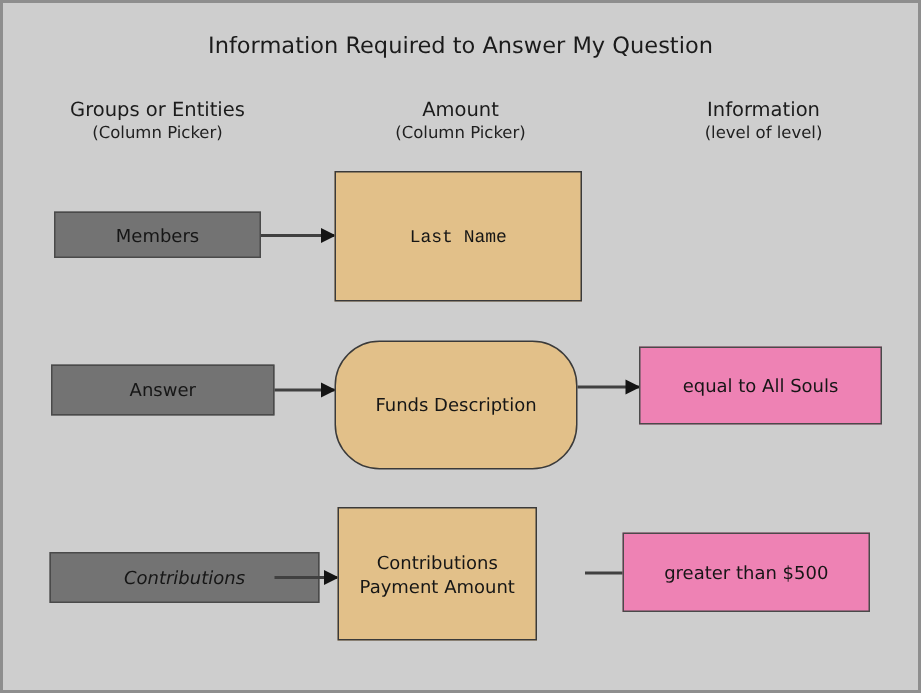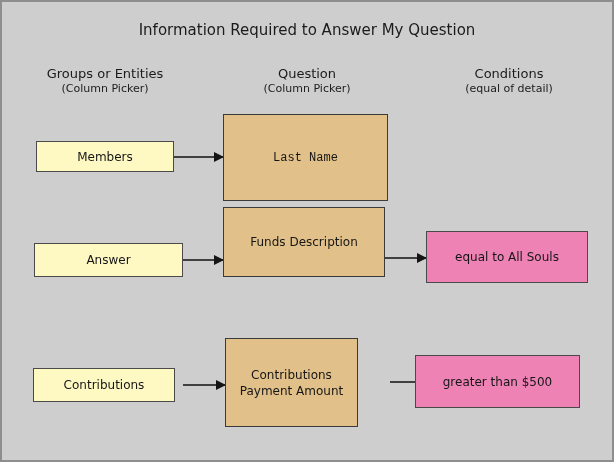--- a/index.html
+++ b/index.html
@@ -40,33 +40,33 @@
     display: flex;
     align-items: center;
     justify-content: center;
     text-align: center;
     font-size: 12px;
     line-height: 16px;
     color: #161616;
     border: 1px solid #4a4a4a;
     padding: 2px 6px;
   }
-  .entity    { background: #fef9c3; }
+  .entity    { background: #737373; }
   .columnbox { background: #e2c089; border-color: #3a3a3a; }
   .condition { background: #ee82b4; border-color: #4a4a4a; }
 
   
   .n-members   { left: 34px;  top: 139px; width: 138px; height: 31px; }
   .n-lastname  { left: 221px; top: 112px; width: 165px; height: 87px; font-family: Liberation Mono, monospace; }
   
   .n-funds     { left: 32px;  top: 241px; width: 149px; height: 34px; }
-  .n-fundsdesc { left: 221px; top: 205px; width: 162px; height: 70px; }
+  .n-fundsdesc { left: 221px; top: 225px; width: 162px; height: 86px; border-radius: 30px; }
   .n-equalto   { left: 424px; top: 229px; width: 162px; height: 52px; }
   
-  .n-contrib   { left: 31px;  top: 366px; width: 142px; height: 34px; }
+  .n-contrib   { left: 31px;  top: 366px; width: 180px; height: 34px; font-style: italic; }
   .n-contribpay{ left: 223px; top: 336px; width: 133px; height: 89px; }
   .n-greater   { left: 413px; top: 353px; width: 165px; height: 53px; }
 
   .arrow { position: absolute; height: 12px; }
   .arrow .shaft {
     position: absolute; left: 0; top: 5px;
     height: 2px; background: #404040; width: 100%;
   }
   .arrow .head {
     position: absolute; right: -1px; top: 1px;
@@ -86,26 +86,26 @@
 
 <div class="canvas">
 
   <div class="title">Information Required to Answer My Question</div>
 
   <div class="col-header hdr-1">
     <div class="main">Groups or Entities</div>
     <div class="sub">(Column Picker)</div>
   </div>
   <div class="col-header hdr-2">
-    <div class="main">Question</div>
+    <div class="main">Amount</div>
     <div class="sub">(Column Picker)</div>
   </div>
   <div class="col-header hdr-3">
-    <div class="main">Conditions</div>
-    <div class="sub">(equal of detail)</div>
+    <div class="main">Information</div>
+    <div class="sub">(level of level)</div>
   </div>
 
   <div class="node entity n-members">Members</div>
   <div class="arrow a-1">
     <div class="shaft"></div>
     <div class="head"></div>
   </div>
   <div class="node columnbox n-lastname">Last Name</div>
 
   <div class="node entity n-funds">Answer</div>

